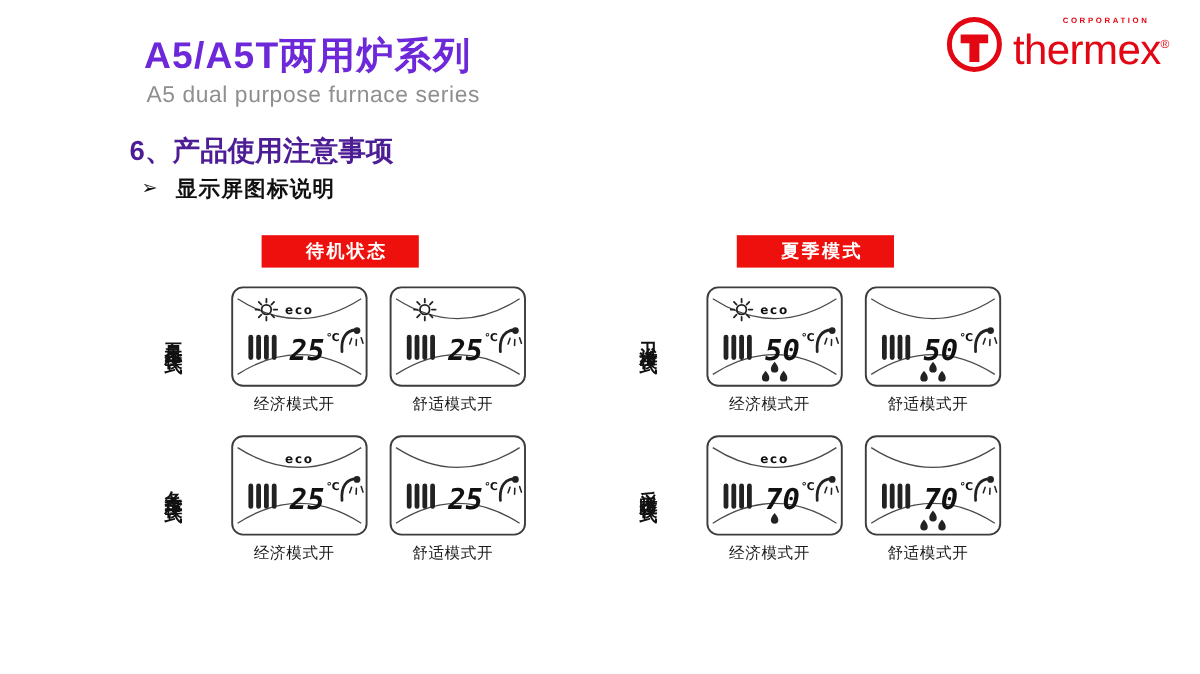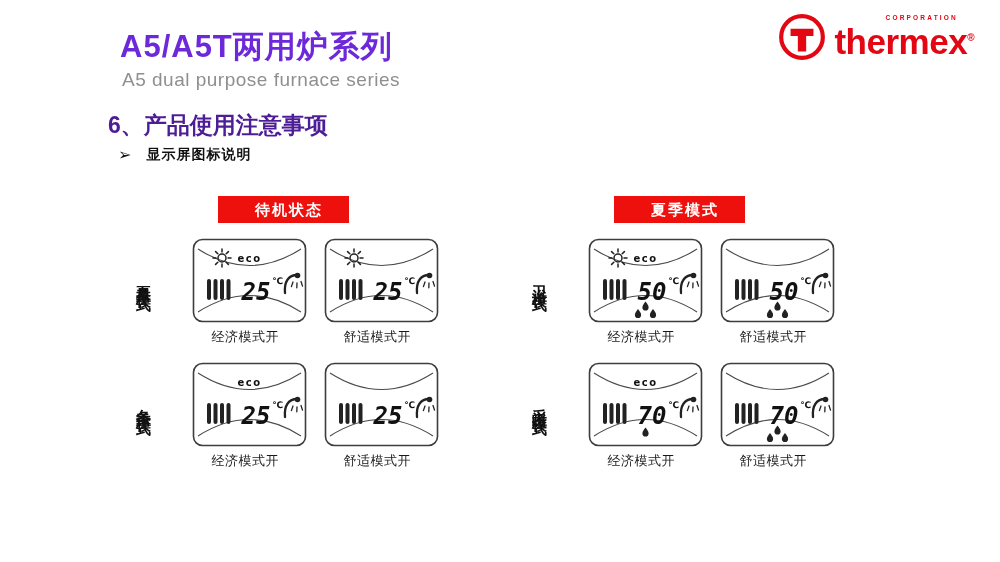--- a/index.html
+++ b/index.html
@@ -12,28 +12,28 @@
   body{font-family:"Liberation Sans","DejaVu Sans",sans-serif;color:#1a1a1a;}
   .slide{position:relative;width:1000px;height:562px;background:#ffffff;overflow:hidden;}
 
   
   .title{position:absolute;left:120px;top:26px;font-size:31px;font-weight:700;color:#6d28d9;letter-spacing:1px;}
   .subtitle{position:absolute;left:122px;top:69px;font-size:19px;color:#8f8f8f;letter-spacing:0.5px;}
   .logo{position:absolute;right:26px;top:12px;display:flex;align-items:center;gap:7px;}
   .logo-mark{width:50px;height:50px;flex:0 0 auto;}
   .logo-text{display:flex;flex-direction:column;line-height:1;}
   .logo-corp{font-size:6.5px;letter-spacing:2.2px;color:var(--brand);text-align:right;padding-right:16px;margin-bottom:2px;font-weight:700;}
-  .logo-word{font-size:35px;font-weight:700;color:var(--brand);letter-spacing:-0.5px;}
+  .logo-word{font-size:35px;font-weight:400;color:var(--brand);letter-spacing:-0.5px;}
   .logo-word sup{font-size:10px;vertical-align:super;}
 
   
   .heading{position:absolute;left:108px;top:110px;font-size:23px;font-weight:700;color:#4c1d95;}
   .bullet-row{position:absolute;left:118px;top:145px;display:flex;align-items:center;}
   .bullet-marker{font-size:16px;margin-right:15px;color:#111;}
-  .bullet-text{font-size:14px;font-weight:600;color:#111;letter-spacing:1px;}
+  .bullet-text{font-size:18px;font-weight:600;color:#111;letter-spacing:1px;}
 
   
   .content{position:absolute;left:0;top:196px;width:1000px;height:366px;}
   .group{position:absolute;top:0;}
   .group:nth-of-type(1){left:122px;}
   .group:nth-of-type(2){left:518px;}
   .badge{width:131px;height:27px;line-height:27px;margin-left:96px;margin-bottom:15px;
          background:var(--badge-bg);color:var(--badge-fg);text-align:center;
          font-size:15px;font-weight:600;letter-spacing:2px;padding-left:11px;}
   .row{display:flex;margin-bottom:16px;}

